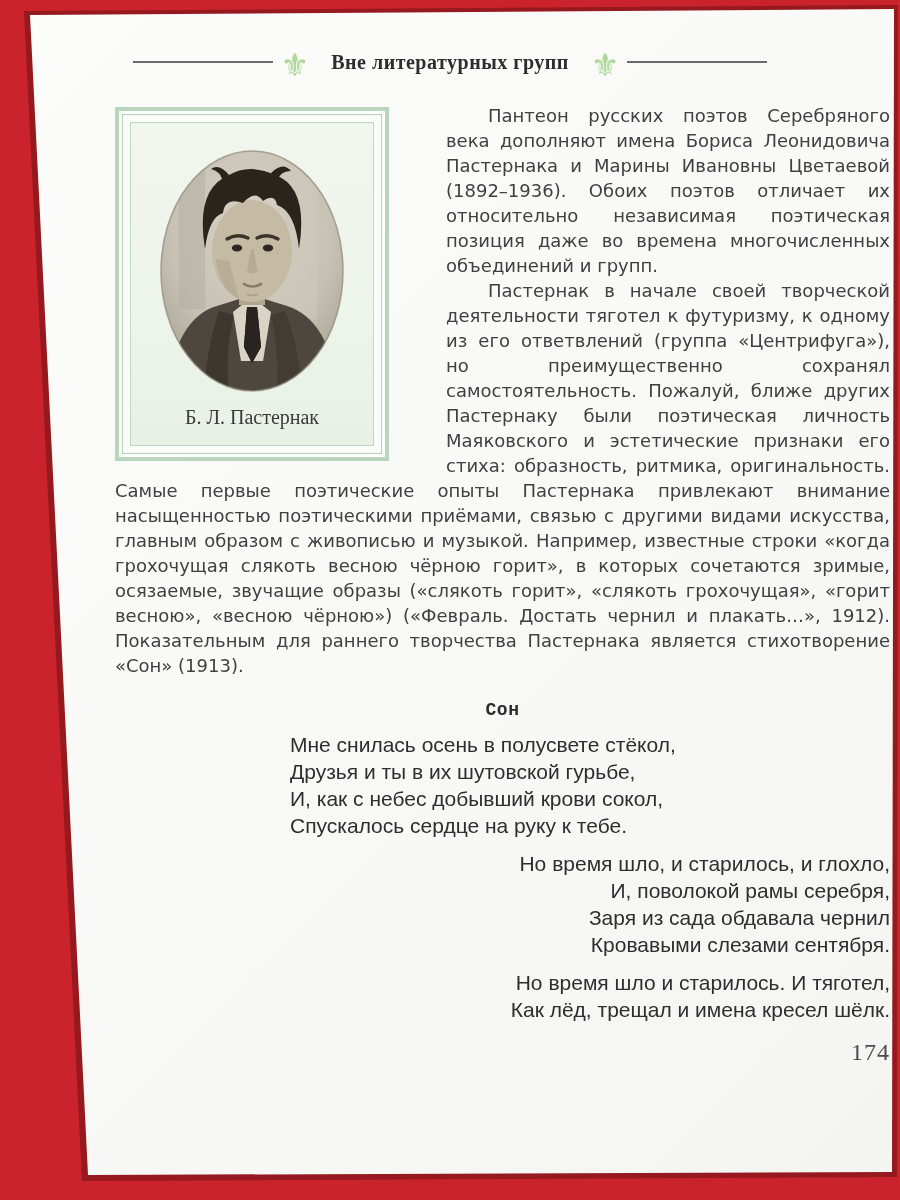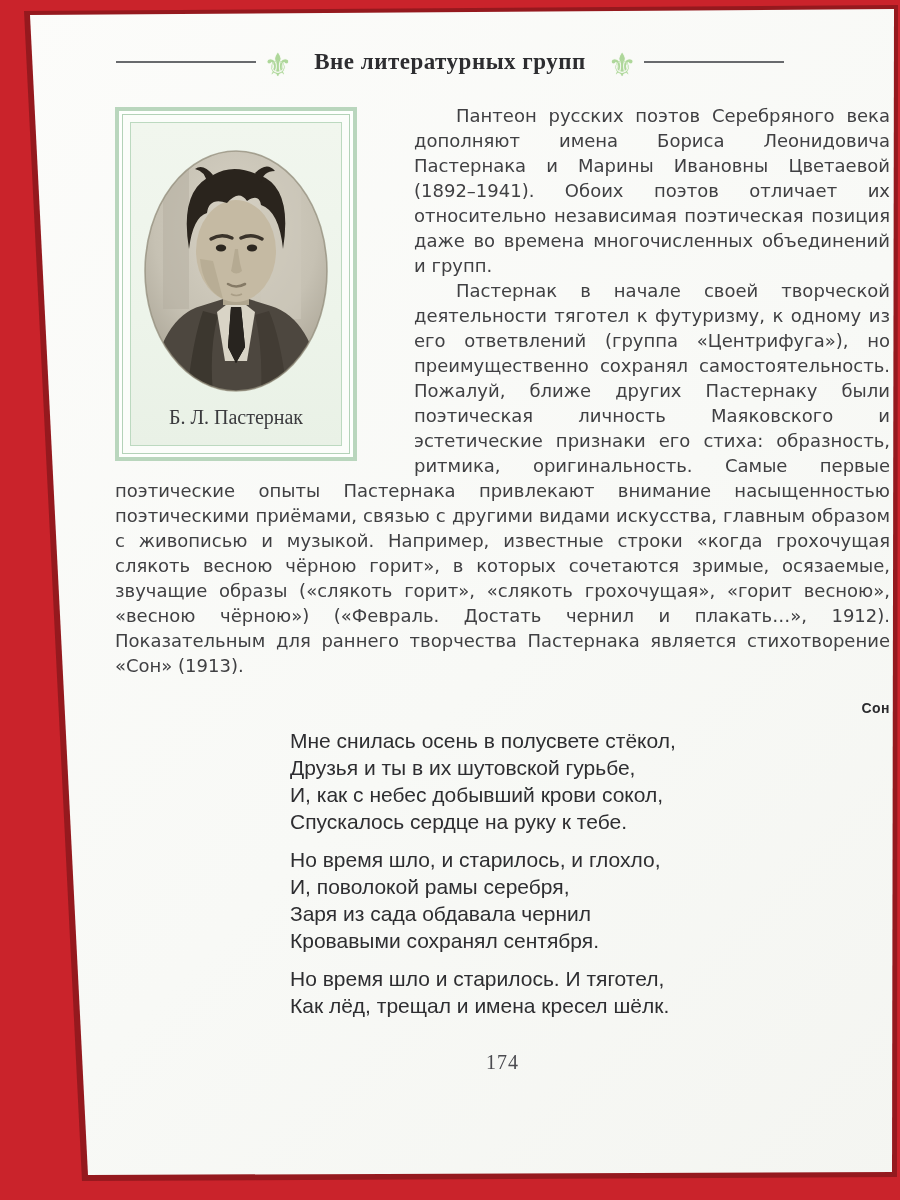--- a/index.html
+++ b/index.html
@@ -23,26 +23,26 @@
     display:flex;align-items:center;justify-content:center;
     padding-top:46px;gap:8px;
   }
   .rule{height:2px;background:#686a6d;width:140px;flex:none;}
   .fleuron{
     color:#aed79a;font-size:32px;line-height:1;flex:none;
     transform:translateY(3px);text-shadow:0 0 1px #c4e3b4;
   }
   .page-title{
     font-family:"Liberation Serif","DejaVu Serif",serif;
-    font-weight:700;font-size:23px;color:#2d2d30;
+    font-weight:700;font-size:20px;color:#2d2d30;
     letter-spacing:.5px;margin:0 14px;white-space:nowrap;
   }
   
   .content{margin:25px 10px 0 115px;}
-  .figure{float:left;width:242px;margin:4px 57px 12px 0;}
+  .figure{float:left;width:274px;margin:4px 57px 12px 0;}
   .frame{border:4px solid #b9d6bd;padding:3px;background:#fdfffd;}
   .frame-mid{border:1px solid #b3d2b8;padding:7px;background:#fbfdfa;}
   .frame-in{
     border:1px solid #bcd9c0;
     background:linear-gradient(180deg,#f1f6ee 0%,#edf4ea 60%,#e9f1e6 100%);
     padding:26px 10px 16px;display:flex;flex-direction:column;align-items:center;
   }
   .photo{display:block;}
   .figure-caption{
     font-family:"Liberation Serif","DejaVu Serif",serif;
@@ -56,36 +56,36 @@
   }
   
   .body-text p{
     margin:0;text-indent:42px;text-align:justify;
     font-size:18px;line-height:25px;color:#404043;
     hyphens:auto;-webkit-hyphens:auto;
   }
   
   .poem{margin-top:22px;}
   .poem-title{
-    text-align:right;margin:0;
-    font-family:Liberation Sans, sans-serif;
-    font-weight:700;font-size:14px;color:#2b2b2e;letter-spacing:.5px;
+    text-align:center;margin:0;
+    font-family:Liberation Mono, monospace;
+    font-weight:700;font-size:18px;color:#2b2b2e;letter-spacing:.5px;
   }
   .stanza{
     margin:11px 0 0 175px;list-style:none;padding:0;
     font-family:Liberation Sans, sans-serif;
     font-size:21px;line-height:27px;color:#2e2e31;
   }
-  .stanza + .stanza{}
+  .stanza + .stanza{text-align:right;}
   .stanza li{margin:0;padding:0;}
   
   .page-number{
-    text-align:center;margin-top:32px;
+    text-align:right;margin-top:16px;
     font-family:"Liberation Serif","DejaVu Serif",serif;
-    font-size:20px;color:#4b4b50;letter-spacing:1px;
+    font-size:24px;color:#4b4b50;letter-spacing:1px;
   }
 </style>
 </head>
 <body>
 
 <div class="page-shadow"></div>
 
 <div class="page">
 
   <div class="header">
@@ -147,37 +147,37 @@
               </g>
               <ellipse cx="93" cy="122" rx="91" ry="120" fill="none" stroke="#938d7c" stroke-width="1.6" opacity="0.75"></ellipse>
             </svg>
             <div class="figure-caption">Б. Л. Пастернак</div>
           </div>
         </div>
       </div>
     </div>
 
     <div class="body-text">
-      <p>Пантеон русских поэтов Серебряного века дополняют имена Бориса Леонидовича Пастернака и Марины Ивановны Цветаевой (1892–1941). Обоих поэтов отличает их относительно независимая поэтическая позиция даже во времена многочисленных объединений и групп.</p>
+      <p>Пантеон русских поэтов Серебряного века дополняют имена Бориса Леонидовича Пастернака и Марины Ивановны Цветаевой (1892–1936). Обоих поэтов отличает их относительно независимая поэтическая позиция даже во времена многочисленных объединений и групп.</p>
       <p>Пастернак в начале своей творческой деятельности тяготел к футуризму, к одному из его ответвлений (группа «Центрифуга»), но преимущественно сохранял самостоятельность. Пожалуй, ближе других Пастернаку были поэтическая личность Маяковского и эстетические признаки его стиха: образность, ритмика, оригинальность. Самые первые поэтические опыты Пастернака привлекают внимание насыщенностью поэтическими приёмами, связью с другими видами искусства, главным образом с живописью и музыкой. Например, известные строки «когда грохочущая слякоть весною чёрною горит», в которых сочетаются зримые, осязаемые, звучащие образы («слякоть горит», «слякоть грохочущая», «горит весною», «весною чёрною») («Февраль. Достать чернил и плакать…», 1912). Показательным для раннего творчества Пастернака является стихотворение «Сон» (1913).</p>
     </div>
 
     <div class="poem">
       <h2 class="poem-title">Сон</h2>
       <ul class="stanza">
         <li>Мне снилась осень в полусвете стёкол,</li>
         <li>Друзья и ты в их шутовской гурьбе,</li>
         <li>И, как с небес добывший крови сокол,</li>
         <li>Спускалось сердце на руку к тебе.</li>
       </ul>
       <ul class="stanza">
         <li>Но время шло, и старилось, и глохло,</li>
         <li>И, поволокой рамы серебря,</li>
         <li>Заря из сада обдавала чернил</li>
-        <li>Кровавыми сохранял сентября.</li>
+        <li>Кровавыми слезами сентября.</li>
       </ul>
       <ul class="stanza">
         <li>Но время шло и старилось. И тяготел,</li>
         <li>Как лёд, трещал и имена кресел шёлк.</li>
       </ul>
     </div>
 
     <div class="page-number">174</div>
 
   </div>

